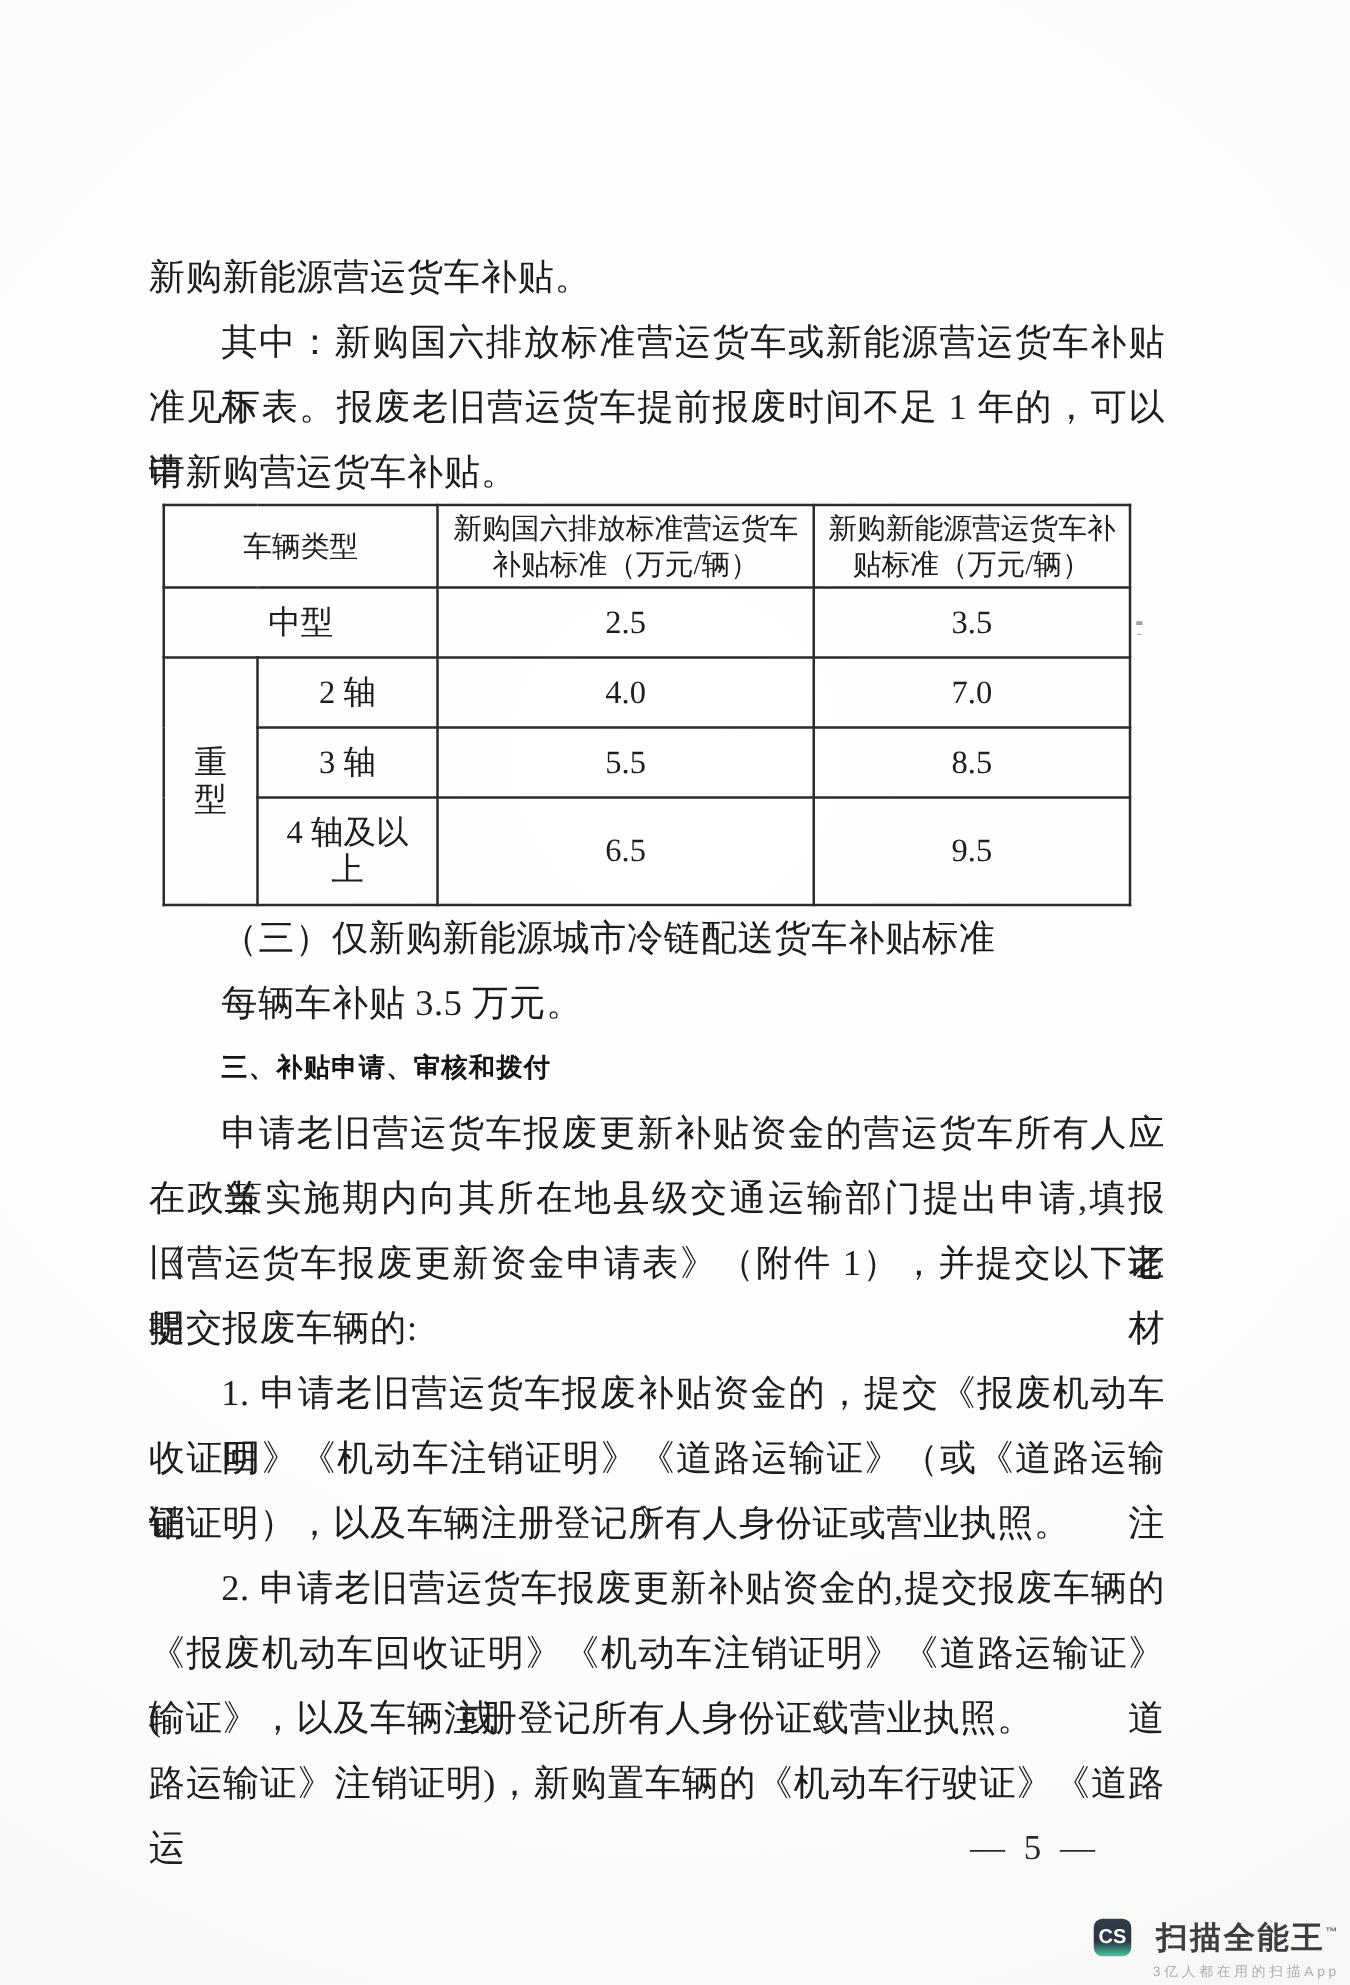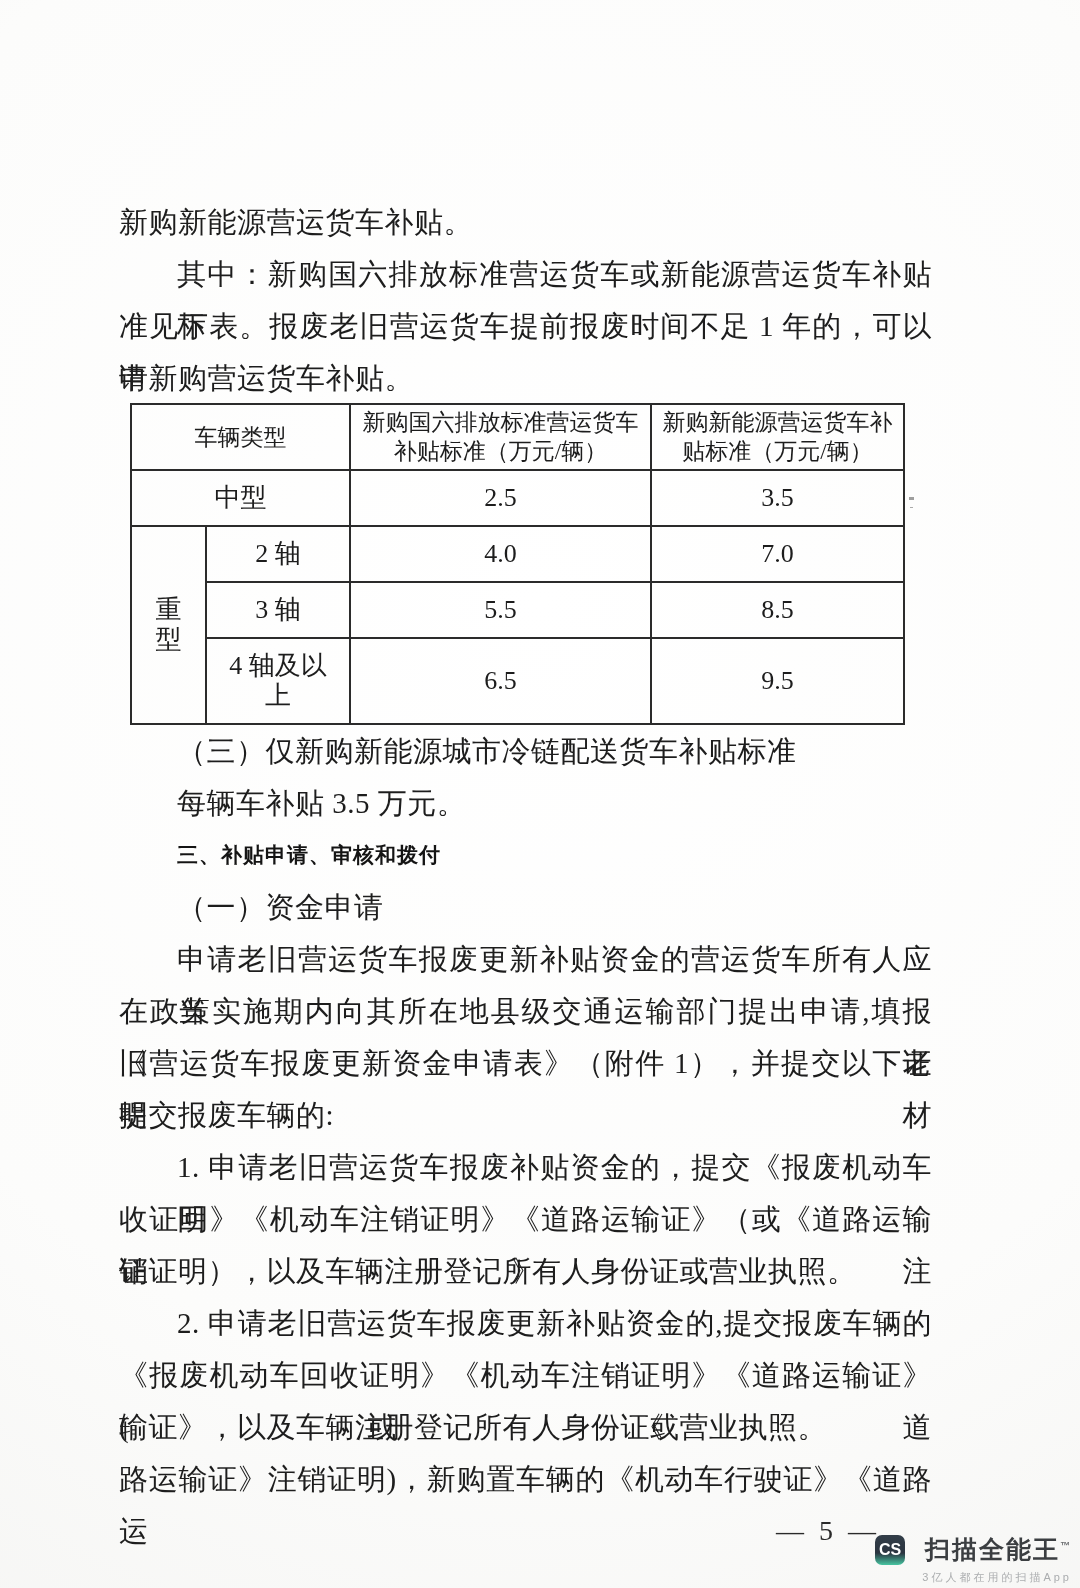--- a/index.html
+++ b/index.html
@@ -168,21 +168,20 @@
           <td>4 轴及以上</td>
           <td>6.5</td>
           <td>9.5</td>
         </tr>
       </tbody>
     </table>
 
     <div class="ln ind">（三）仅新购新能源城市冷链配送货车补贴标准</div>
     <div class="ln ind">每辆车补贴 3.5 万元。</div>
     <div class="ln ind h-bold">三、补贴申请、审核和拨付</div>
-    <div class="ln ind">（一）资金申请</div>
 
     <div class="ln ind just">申请老旧营运货车报废更新补贴资金的营运货车所有人应当</div>
     <div class="ln just">在政策实施期内向其所在地县级交通运输部门提出申请,填报《老</div>
     <div class="ln just">旧营运货车报废更新资金申请表》（附件 1），并提交以下证明材</div>
     <div class="ln">提交报废车辆的:</div>
 
     <div class="ln ind just">1. 申请老旧营运货车报废补贴资金的，提交《报废机动车回</div>
     <div class="ln just">收证明》《机动车注销证明》《道路运输证》（或《道路运输证》注</div>
     <div class="ln">销证明），以及车辆注册登记所有人身份证或营业执照。</div>
 

